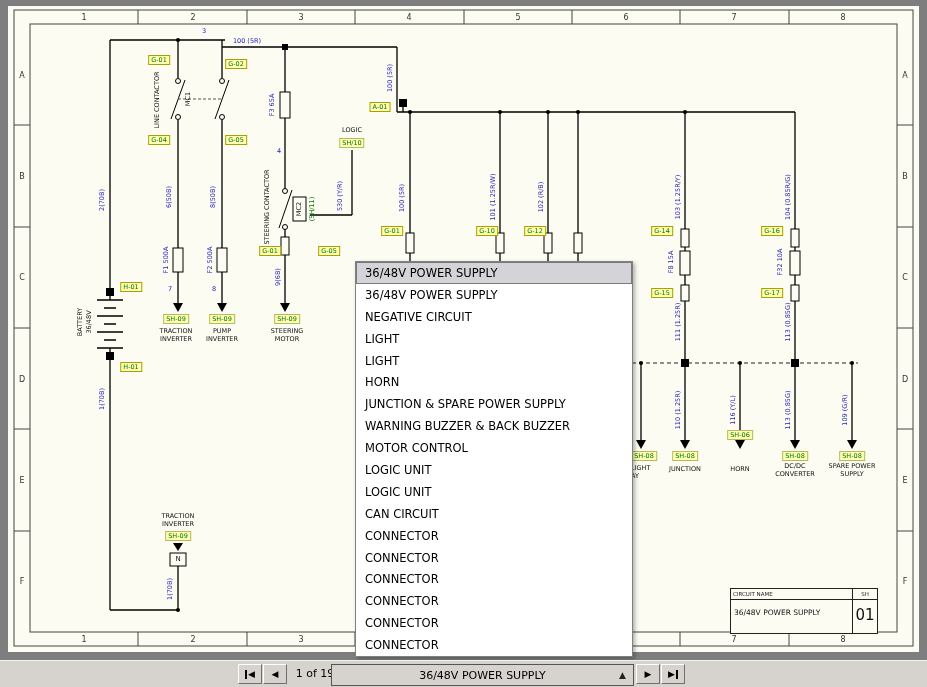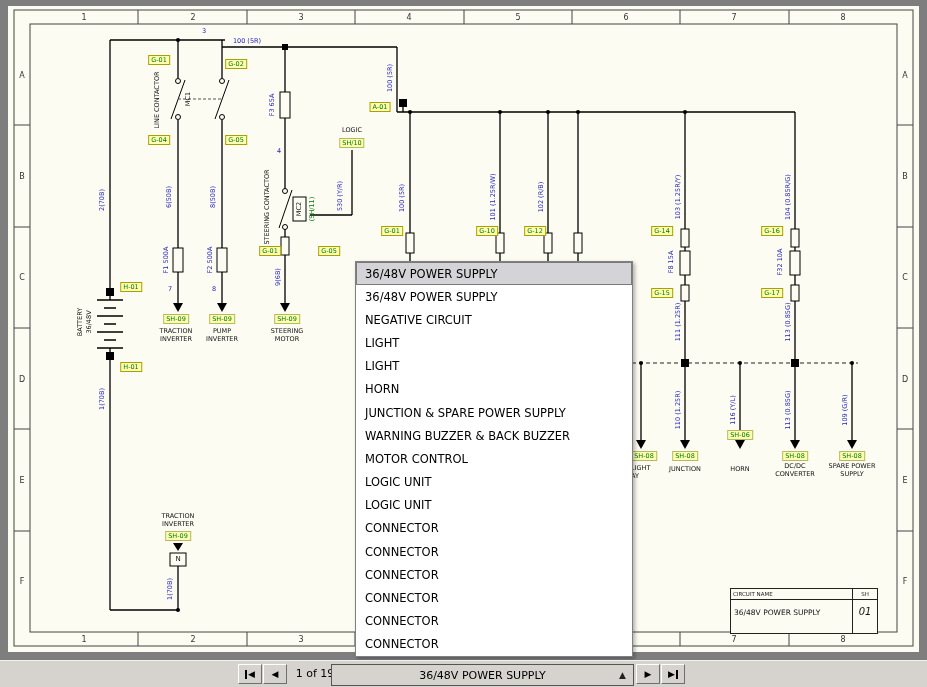--- a/index.html
+++ b/index.html
@@ -20,21 +20,21 @@
   .shbox{border-color:#b8b860;}
   
   #titleblock{position:absolute;left:730px;top:588px;width:146px;height:44px;
        border:1px solid #222;display:flex;z-index:3;background:#fcfcf3;}
   .tb-left{flex:1;border-right:1px solid #222;}
   .tb-right{width:24px;text-align:center;}
   .tb-label{font-size:5.5px;border-bottom:1px solid #222;height:10px;line-height:10px;
        padding-left:2px;color:#222;text-align:left;}
   .tb-right .tb-label{padding-left:0;text-align:center;}
   .tb-name{font-size:7.5px;color:#111;padding:8px 0 0 3px;}
-  .tb-sheet{font-size:10px;color:#111;padding-top:6px;font-style:italic;}
+  .tb-sheet{font-size:15px;color:#111;padding-top:6px;}
   
   #dropdown{position:absolute;left:355px;top:261px;width:276px;height:394px;z-index:10;
        background:#ffffff;border:1px solid #808080;box-shadow:2px 2px 4px rgba(0,0,0,.3);
        display:flex;flex-direction:column;}
   .dd-item{flex:1;display:flex;align-items:center;padding-left:9px;font-size:11.5px;
        color:#000;cursor:default;}
   .dd-item.selected{background:#d4d4d8;box-shadow:inset 0 0 0 1px #7a7a7a;}
   
   #toolbar{position:absolute;left:0;top:660px;width:927px;height:27px;background:#d6d3ce;
        border-top:1px solid #f2f1ec;z-index:20;}
@@ -271,20 +271,21 @@
     <div class="dd-item">36/48V POWER SUPPLY</div>
     <div class="dd-item">NEGATIVE CIRCUIT</div>
     <div class="dd-item">LIGHT</div>
     <div class="dd-item">LIGHT</div>
     <div class="dd-item">HORN</div>
     <div class="dd-item">JUNCTION &amp; SPARE POWER SUPPLY</div>
     <div class="dd-item">WARNING BUZZER &amp; BACK BUZZER</div>
     <div class="dd-item">MOTOR CONTROL</div>
     <div class="dd-item">LOGIC UNIT</div>
     <div class="dd-item">LOGIC UNIT</div>
+    <div class="dd-item">CAN CIRCUIT</div>
     <div class="dd-item">CONNECTOR</div>
     <div class="dd-item">CONNECTOR</div>
     <div class="dd-item">CONNECTOR</div>
     <div class="dd-item">CONNECTOR</div>
     <div class="dd-item">CONNECTOR</div>
     <div class="dd-item">CONNECTOR</div>
   </div>
 
   <div id="toolbar">
     <button class="tbtn" style="left:238px">

